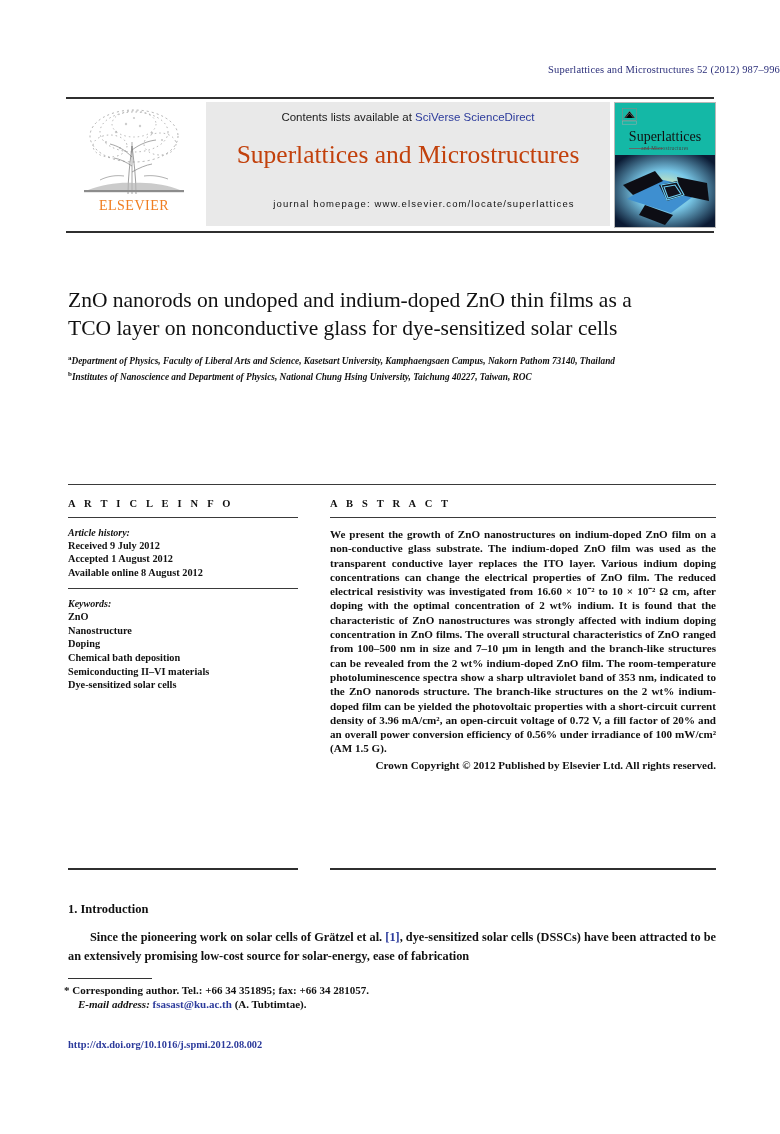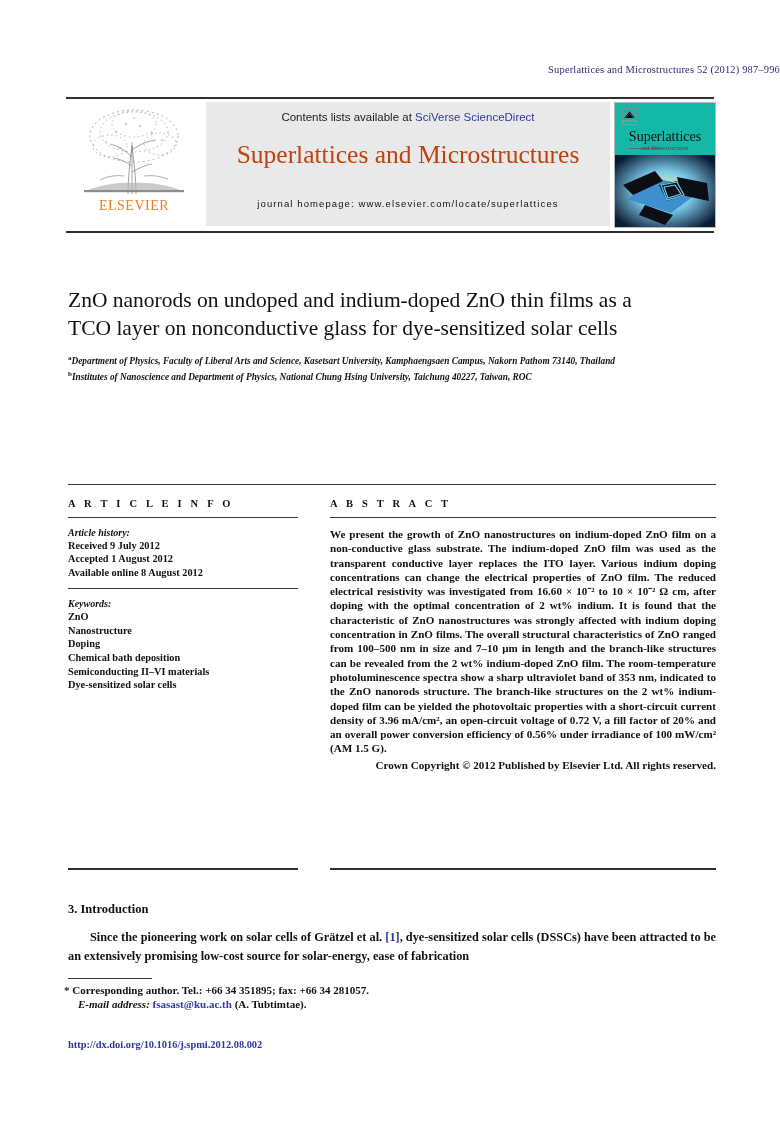--- a/index.html
+++ b/index.html
@@ -101,21 +101,21 @@
     position: absolute;
     left: 0; top: 38px;
     width: 404px;
     text-align: center;
     font-family: "Liberation Serif", serif;
     font-size: 25.5px;
     color: #c2410c;
   }
   .homepage-line {
     position: absolute;
-    left: 0; top: 96px;
+    left: 16px; top: 96px;
     width: 404px;
     text-align: center;
     font-family: "Liberation Sans", sans-serif;
     font-size: 9.5px;
     letter-spacing: 1.1px;
     color: #111111;
   }
 
   .cover-box {
     position: absolute;
@@ -474,21 +474,21 @@
   <div class="col-right">
     <div class="sec-head">A B S T R A C T</div>
     <div class="hr-thin"></div>
     <div class="abstract-body">We present the growth of ZnO nanostructures on indium-doped ZnO film on a non-conductive glass substrate. The indium-doped ZnO film was used as the transparent conductive layer replaces the ITO layer. Various indium doping concentrations can change the electrical properties of ZnO film. The reduced electrical resistivity was investigated from 16.60 × 10⁻² to 10 × 10⁻² Ω cm, after doping with the optimal concentration of 2 wt% indium. It is found that the characteristic of ZnO nanostructures was strongly affected with indium doping concentration in ZnO films. The overall structural characteristics of ZnO ranged from 100–500 nm in size and 7–10 μm in length and the branch-like structures can be revealed from the 2 wt% indium-doped ZnO film. The room-temperature photoluminescence spectra show a sharp ultraviolet band of 353 nm, indicated to the ZnO nanorods structure. The branch-like structures on the 2 wt% indium-doped film can be yielded the photovoltaic properties with a short-circuit current density of 3.96 mA/cm², an open-circuit voltage of 0.72 V, a fill factor of 20% and an overall power conversion efficiency of 0.56% under irradiance of 100 mW/cm² (AM 1.5 G).</div>
     <div class="copyright">Crown Copyright © 2012 Published by Elsevier Ltd. All rights reserved.</div>
   </div>
 
   <div class="rule-left-end"></div>
   <div class="rule-abstract-end"></div>
 
-  <div class="intro-head">3. Introduction</div>
+  <div class="intro-head">1. Introduction</div>
   <div class="intro-body">
     <span class="indent"></span><span>Since the pioneering work on solar cells of Grätzel et al. </span><span class="ref">[1]</span><span>, dye-sensitized solar cells (DSSCs) have been attracted to be an extensively promising low-cost source for solar-energy, ease of fabrication</span>
   </div>
 
   <div class="fn-rule"></div>
   <div class="footnote">
     <div>* Corresponding author. Tel.: +66 34 351895; fax: +66 34 281057.</div>
     <div class="fn-line2">
       <span class="em">E-mail address:</span>
       <span class="link">fsasast@ku.ac.th</span>

